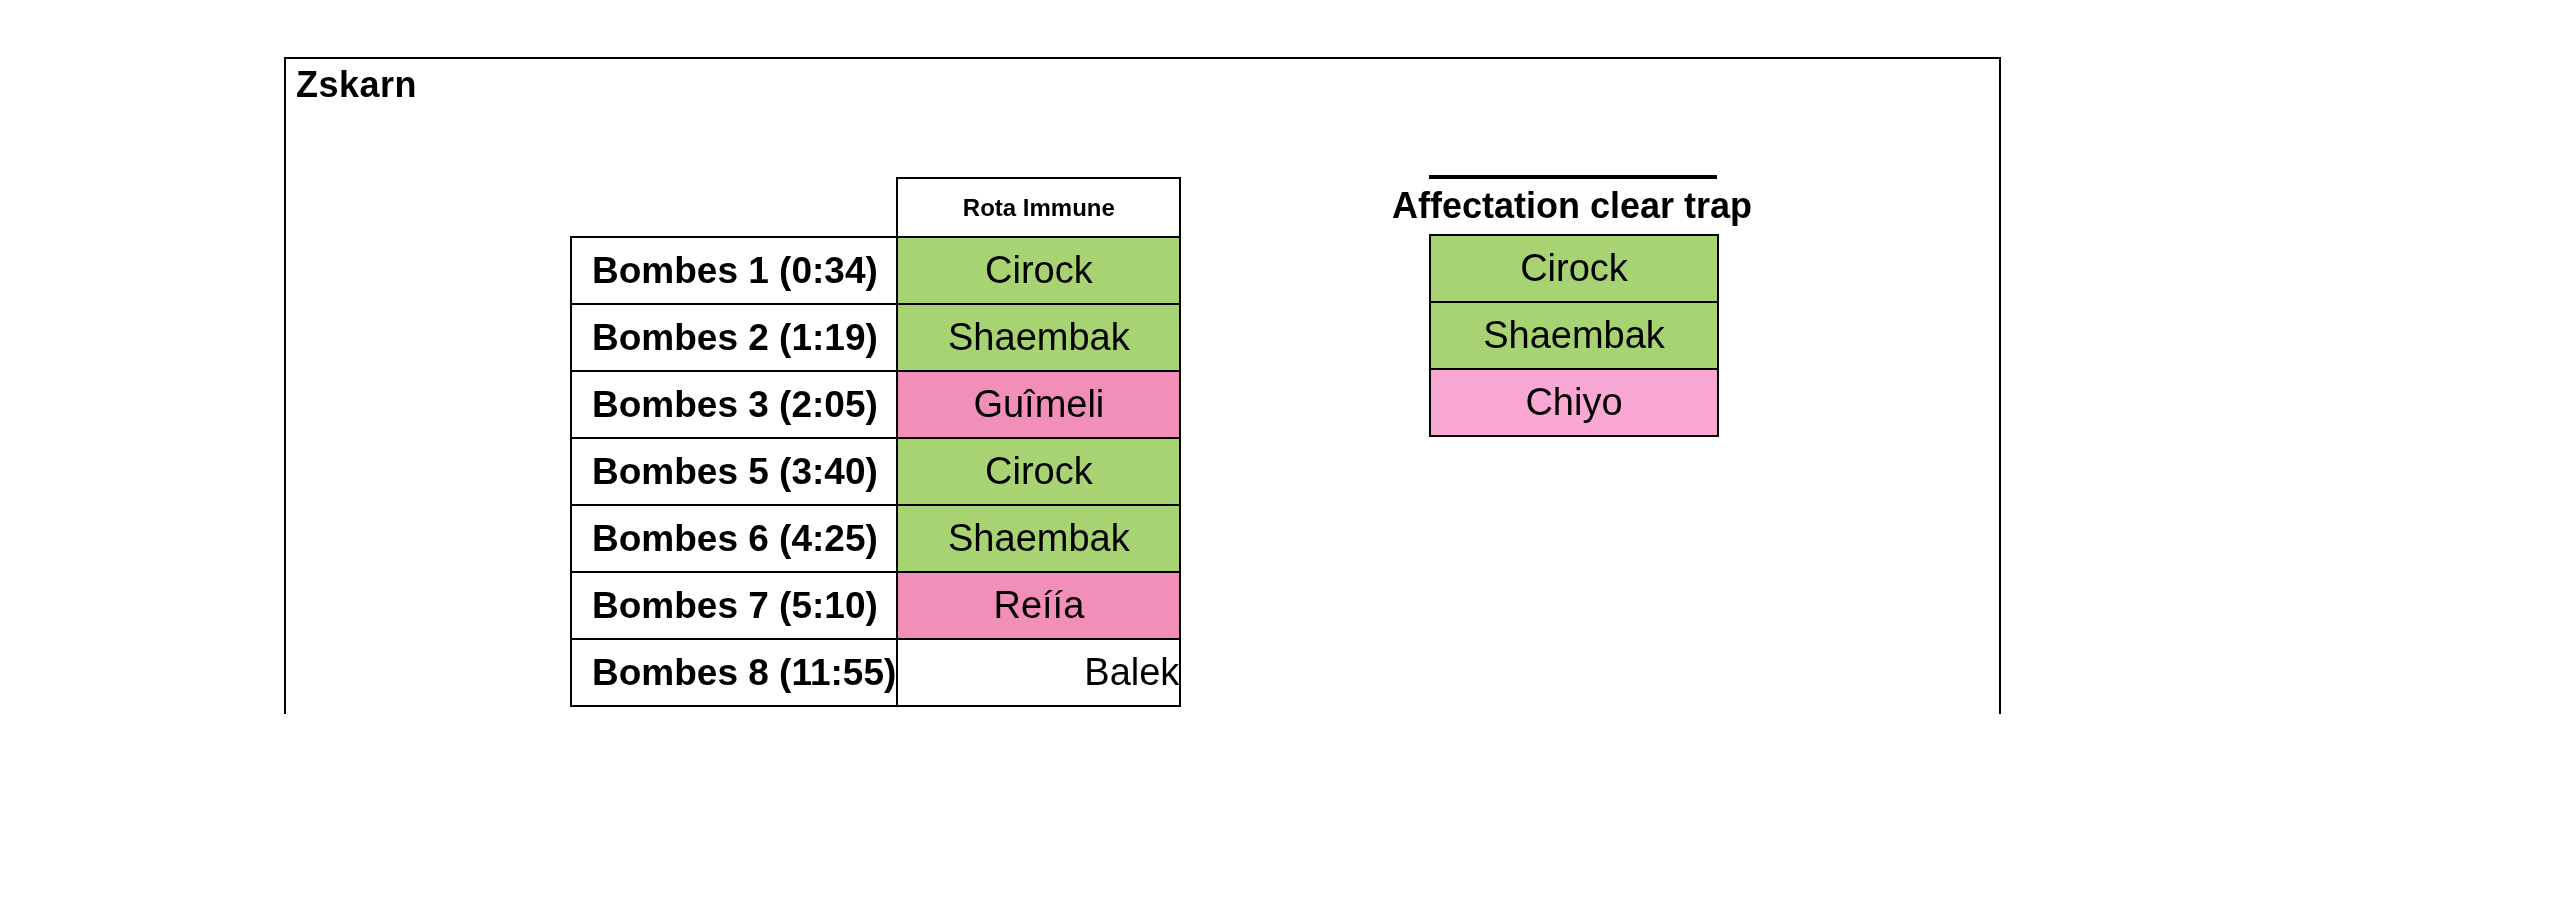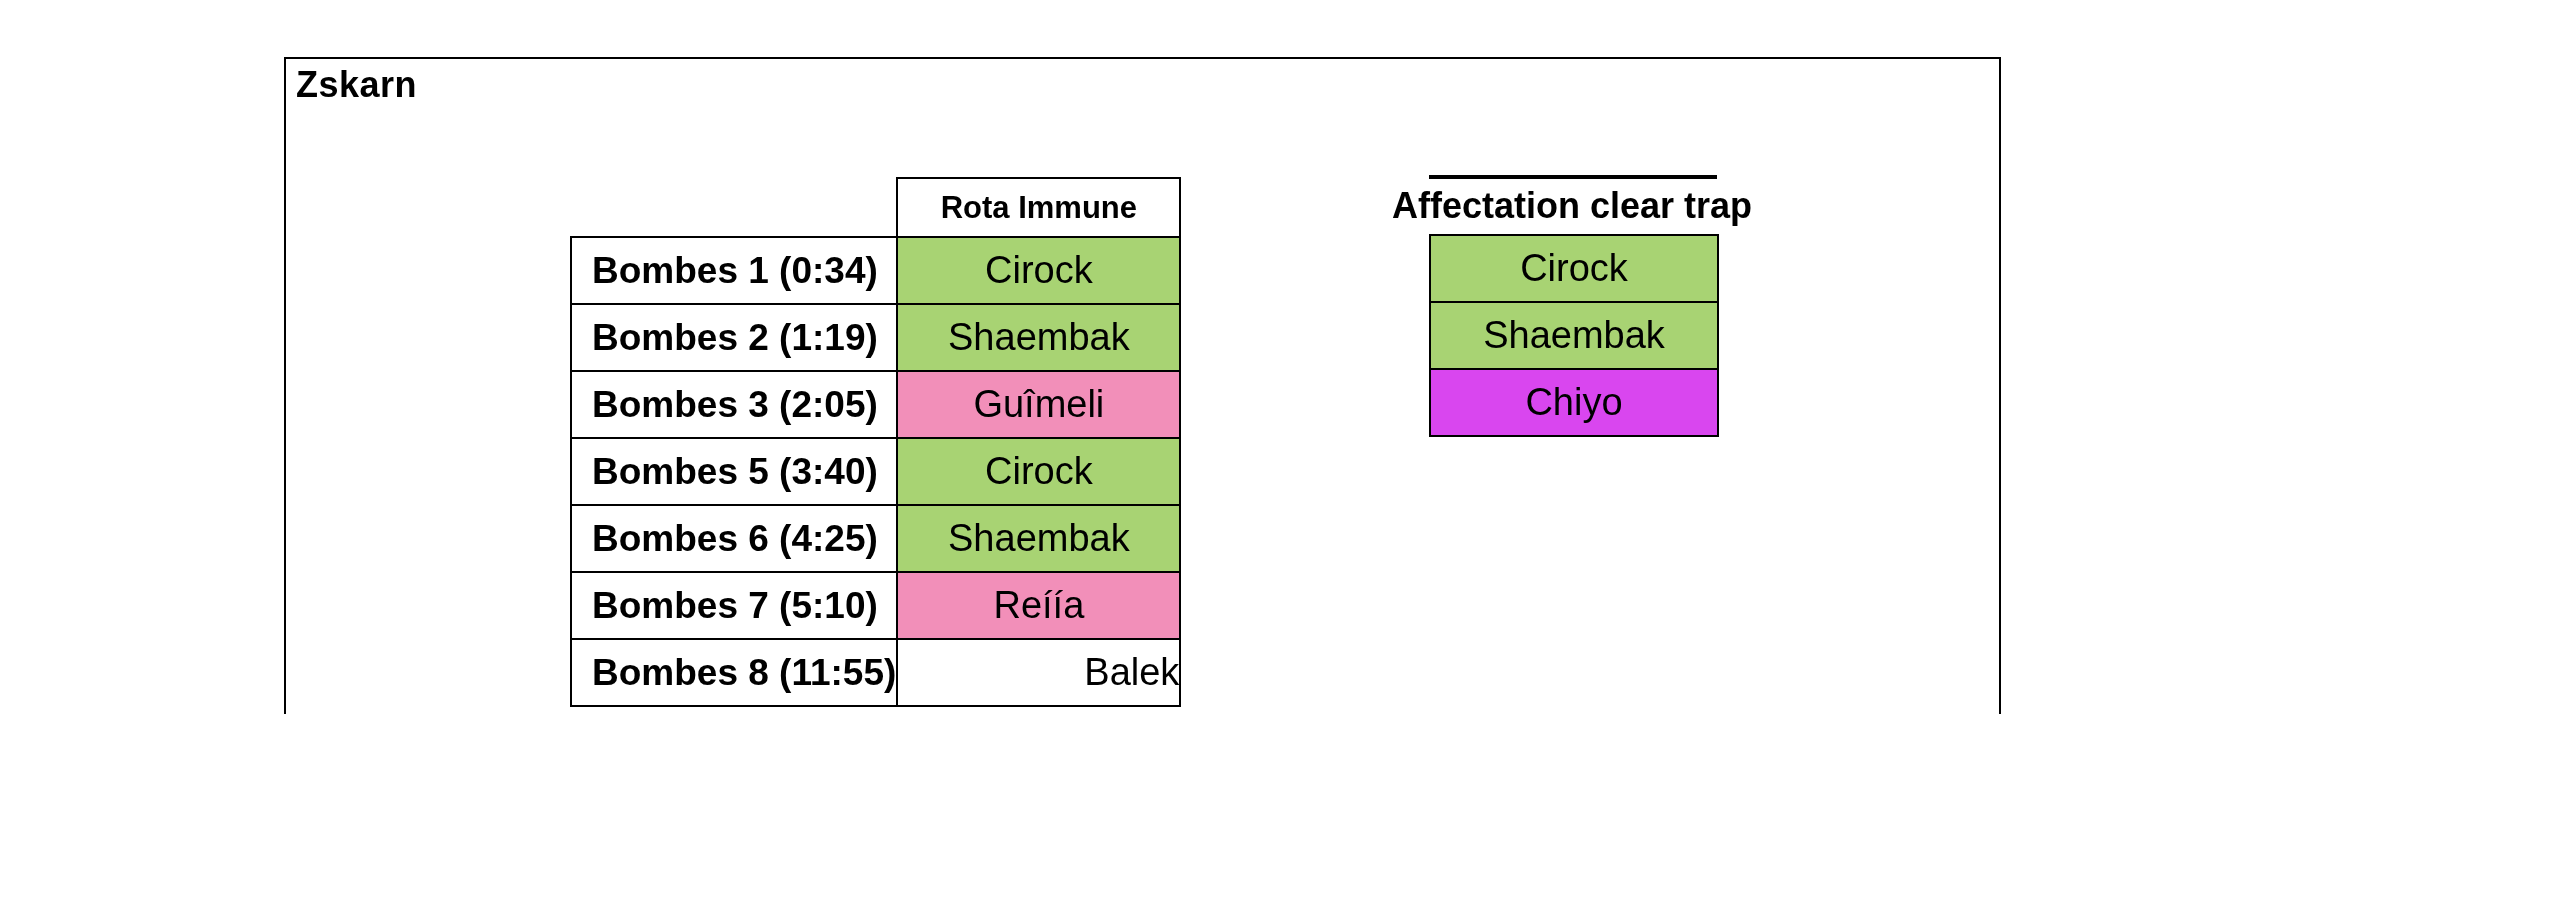--- a/index.html
+++ b/index.html
@@ -35,21 +35,21 @@
   
   .left-table {
     position:absolute;
     left:570px; top:177px;
   }
   .left-table td.blank-cell { border:none; background:transparent; }
   .left-table tr.header-row td { height:59px; }
   .left-table tr.data-row td { height:67px; }
   .left-table col.label-col { width:289px; }
   .left-table col.value-col { width:283px; }
-  .header-cell { font-weight:bold; font-size:31px; background:#ffffff; }
+  .header-cell { font-weight:bold; font-size:24px; background:#ffffff; }
   .label-cell {
     font-weight:bold;
     font-size:37px;
     text-align:left;
     padding-left:20px;
     white-space:nowrap;
     background:#ffffff;
   }
   
   .right-overline {
@@ -130,19 +130,19 @@
   <table class="right-table">
     <tbody>
 
     <tr>
           <td style="background: rgb(168, 211, 115);">Cirock</td>
         </tr>
         <tr>
           <td style="background: rgb(168, 211, 115);">Shaembak</td>
         </tr>
         <tr>
-          <td style="background: #d946ef; margin-top: 32px;">Chiyo</td>
+          <td style="background: #f9a8d4; margin-top: 32px;">Chiyo</td>
         </tr>
       </tbody>
   </table>
 
 </div>
 
 
 </body></html>

